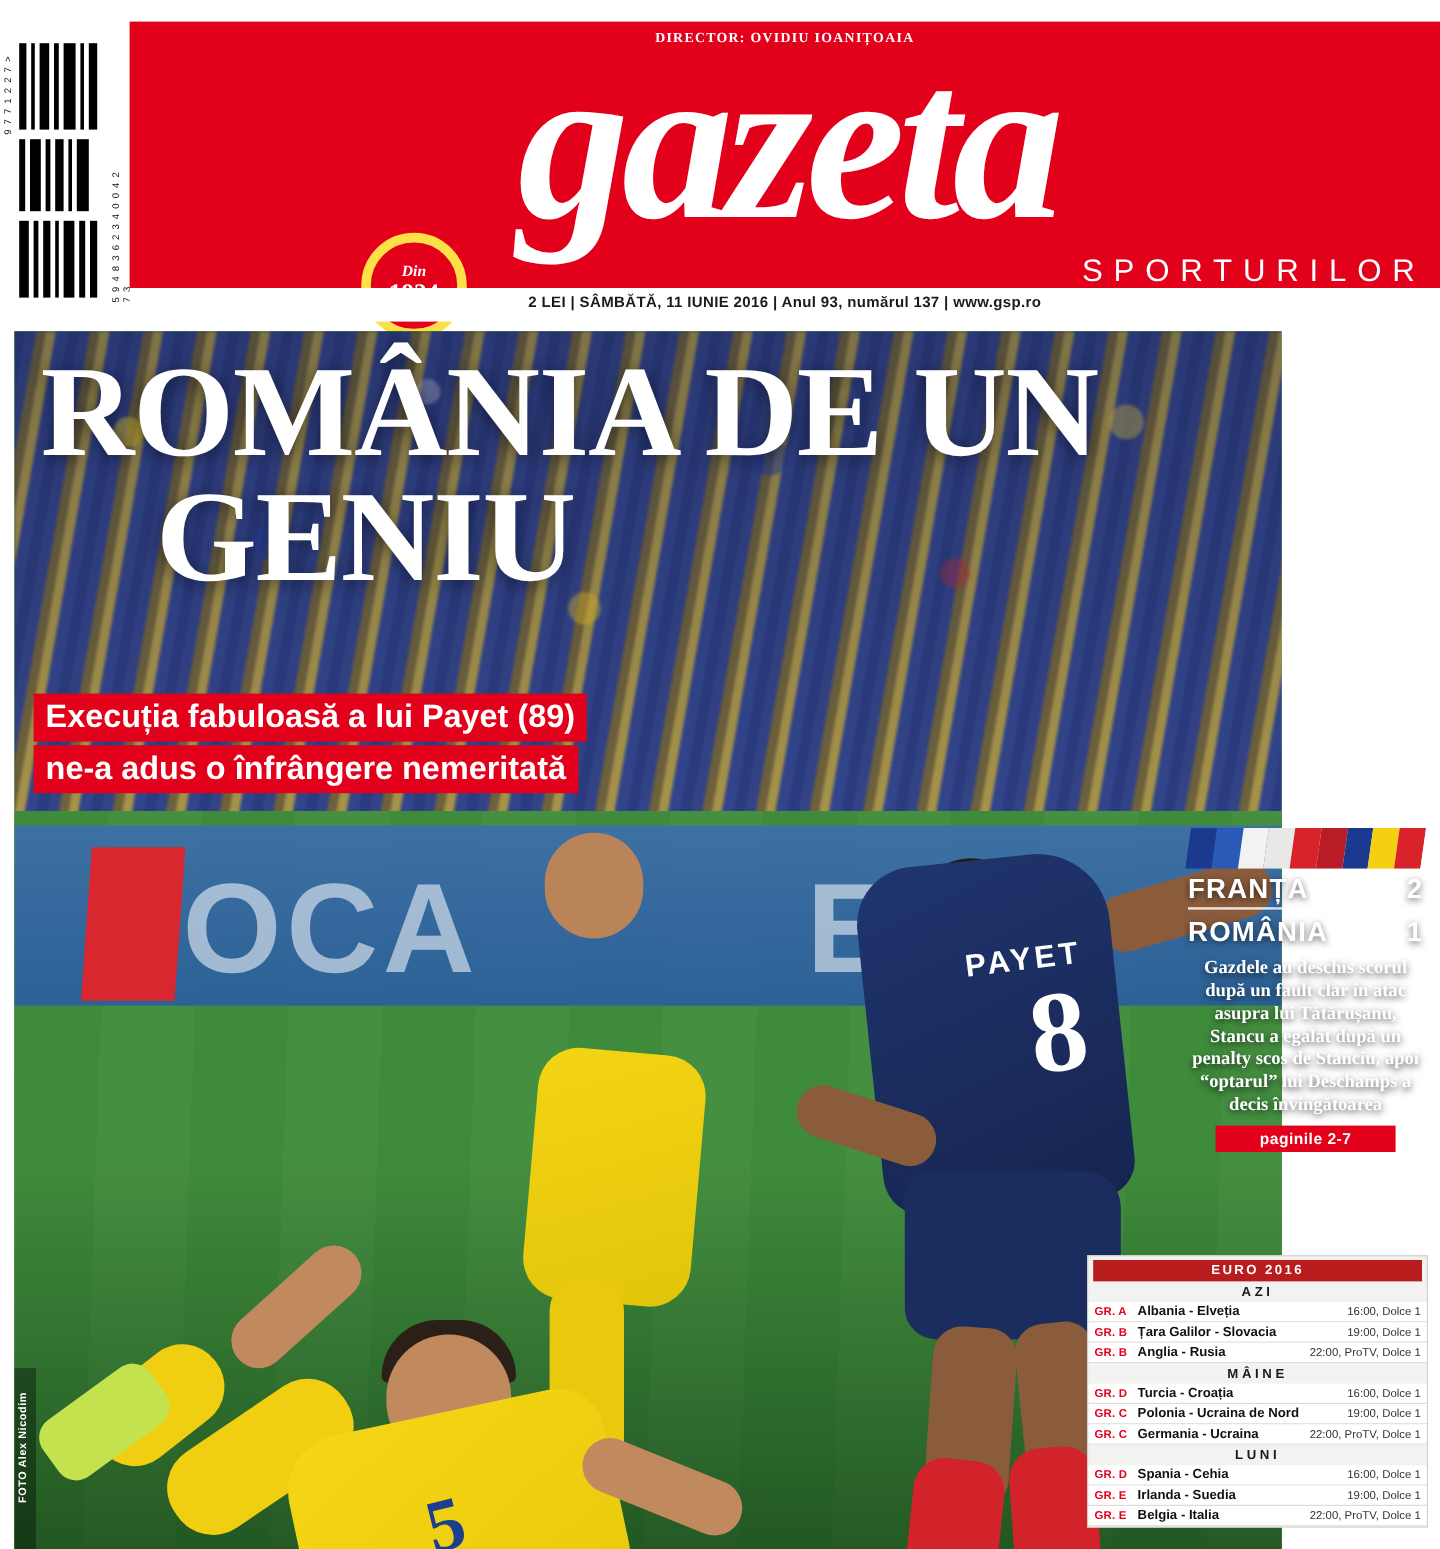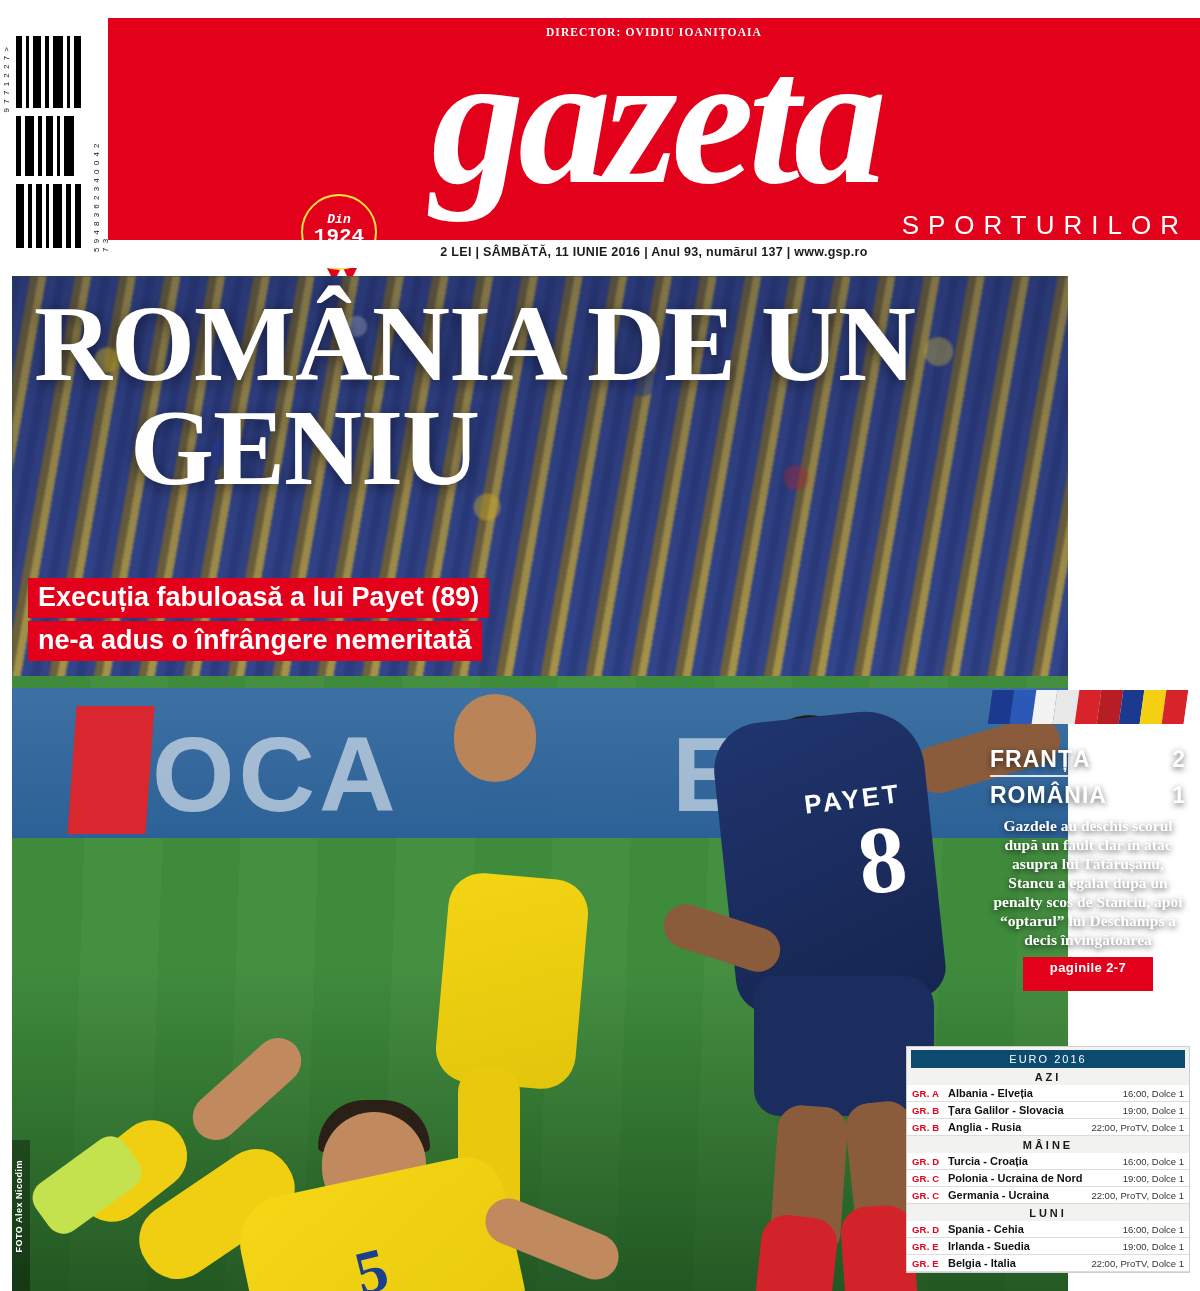--- a/index.html
+++ b/index.html
@@ -100,24 +100,24 @@
     position: absolute;
     left: 193px; top: 176px;
     width: 86px; height: 86px;
   }
   .seal-circle {
     position: absolute;
     left: 0; top: 0;
     width: 72px; height: 72px;
     border-radius: 50%;
     background: #e2001a;
-    border: 2px solid #fde047;
-    color: #ffffff;
-    text-align: center;
-    font-family: Liberation Mono, monospace;
+    border: 8px solid #fde047;
+    color: #ffffff;
+    text-align: center;
+    font-family: Liberation Serif, serif;
     font-weight: bold;
   }
   .seal-din { font-size: 13px; margin-top: 16px; font-style: italic; }
   .seal-year { font-size: 21px; margin-top: -2px; }
   .seal-tail {
     position: absolute;
     left: 22px; top: 66px;
     width: 0; height: 0;
     border-left: 11px solid transparent;
     border-right: 11px solid transparent;
@@ -385,21 +385,21 @@
   }
   .flagstrip {
     display: flex;
     height: 34px;
     width: 196px;
     transform: skewX(-8deg);
     overflow: hidden;
   }
   .flagstrip i { display: block; height: 34px; flex: 1 1 auto; }
   .score-rows {
-    margin-top: 22px;
+    margin-top: 3px;
     width: 196px;
   }
   .score-row {
     display: flex;
     justify-content: space-between;
     color: #ffffff;
     font-size: 23px;
     font-weight: bold;
     letter-spacing: 1px;
     line-height: 26px;
@@ -417,44 +417,44 @@
     color: #ffffff;
     text-align: center;
     font-size: 15.5px;
     line-height: 19px;
     font-weight: bold;
     text-shadow: 0 2px 6px rgba(0,0,0,.7);
     font-family: "Liberation Serif", serif;
   }
   .pages-badge {
     margin: 8px auto 0 auto;
-    width: 130px;
+    width: 150px;
     background: #e2001a;
     color: #ffffff;
     text-align: center;
     font-size: 13px;
     font-weight: bold;
-    padding: 3px 0 16px 0;
+    padding: 3px 0 4px 0;
     letter-spacing: .4px;
   }
 
   
   .euro {
     position: absolute;
     left: 906px; top: 1046px;
     width: 282px;
     background: #f2f2f0;
     border: 1px solid #cfcfcb;
   }
   .euro-title {
-    background: #0c4a6e;
+    background: #b91c1c;
     color: #ffffff;
     text-align: center;
     font-size: 11px;
-    font-weight: normal;
+    font-weight: bold;
     letter-spacing: 2px;
     padding: 3px 0 3px 0;
     margin: 3px 4px 0 4px;
   }
   .euro-day {
     text-align: center;
     font-size: 11px;
     font-weight: bold;
     letter-spacing: 3px;
     color: #1a1a1a;

